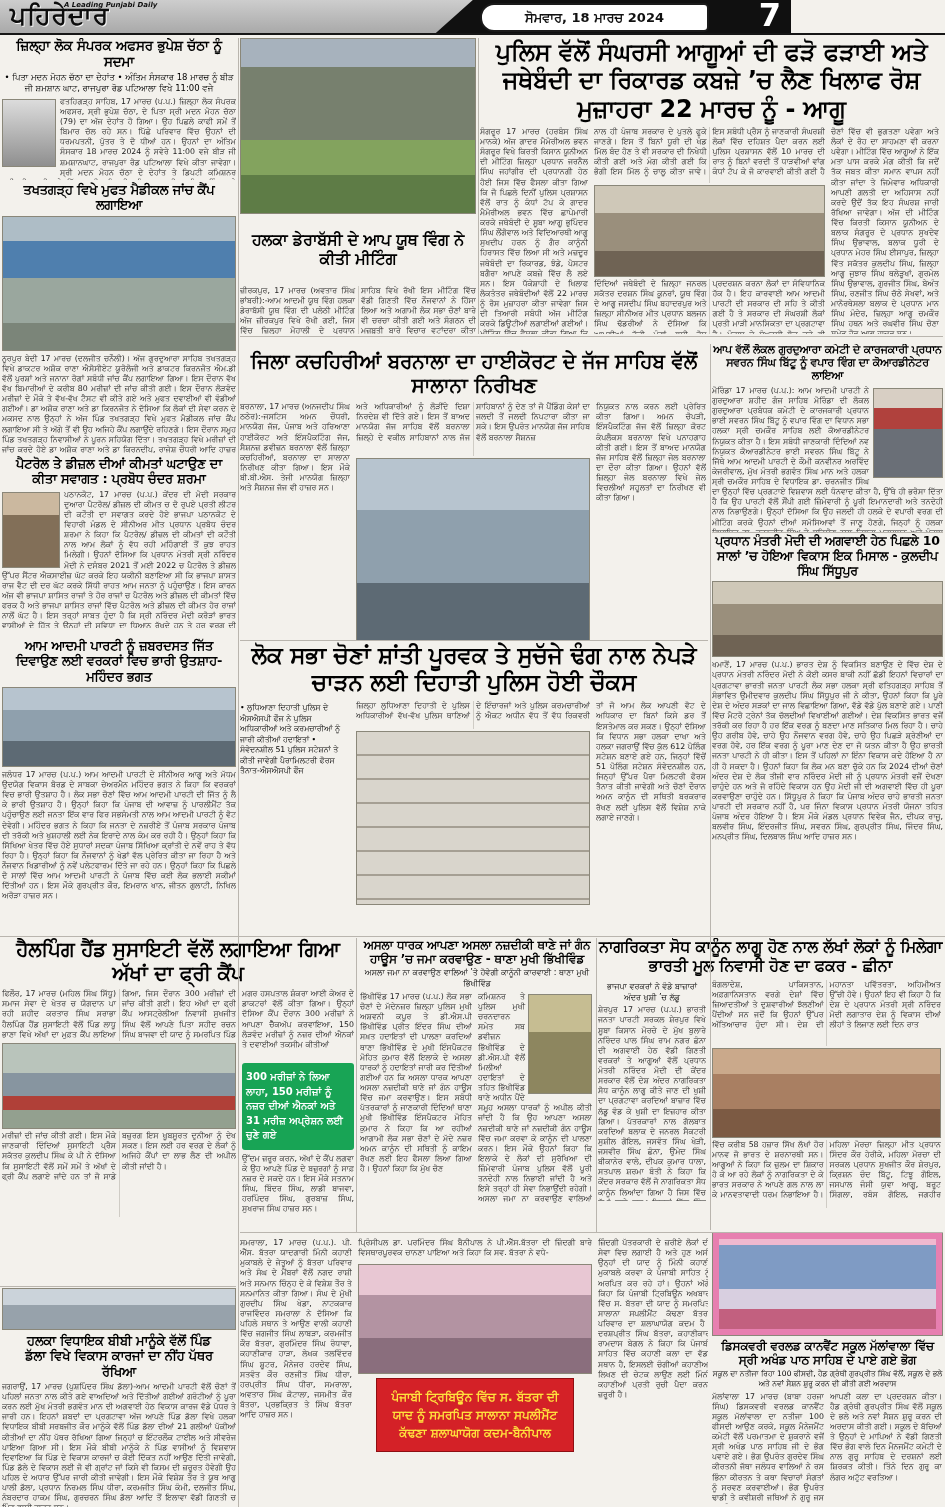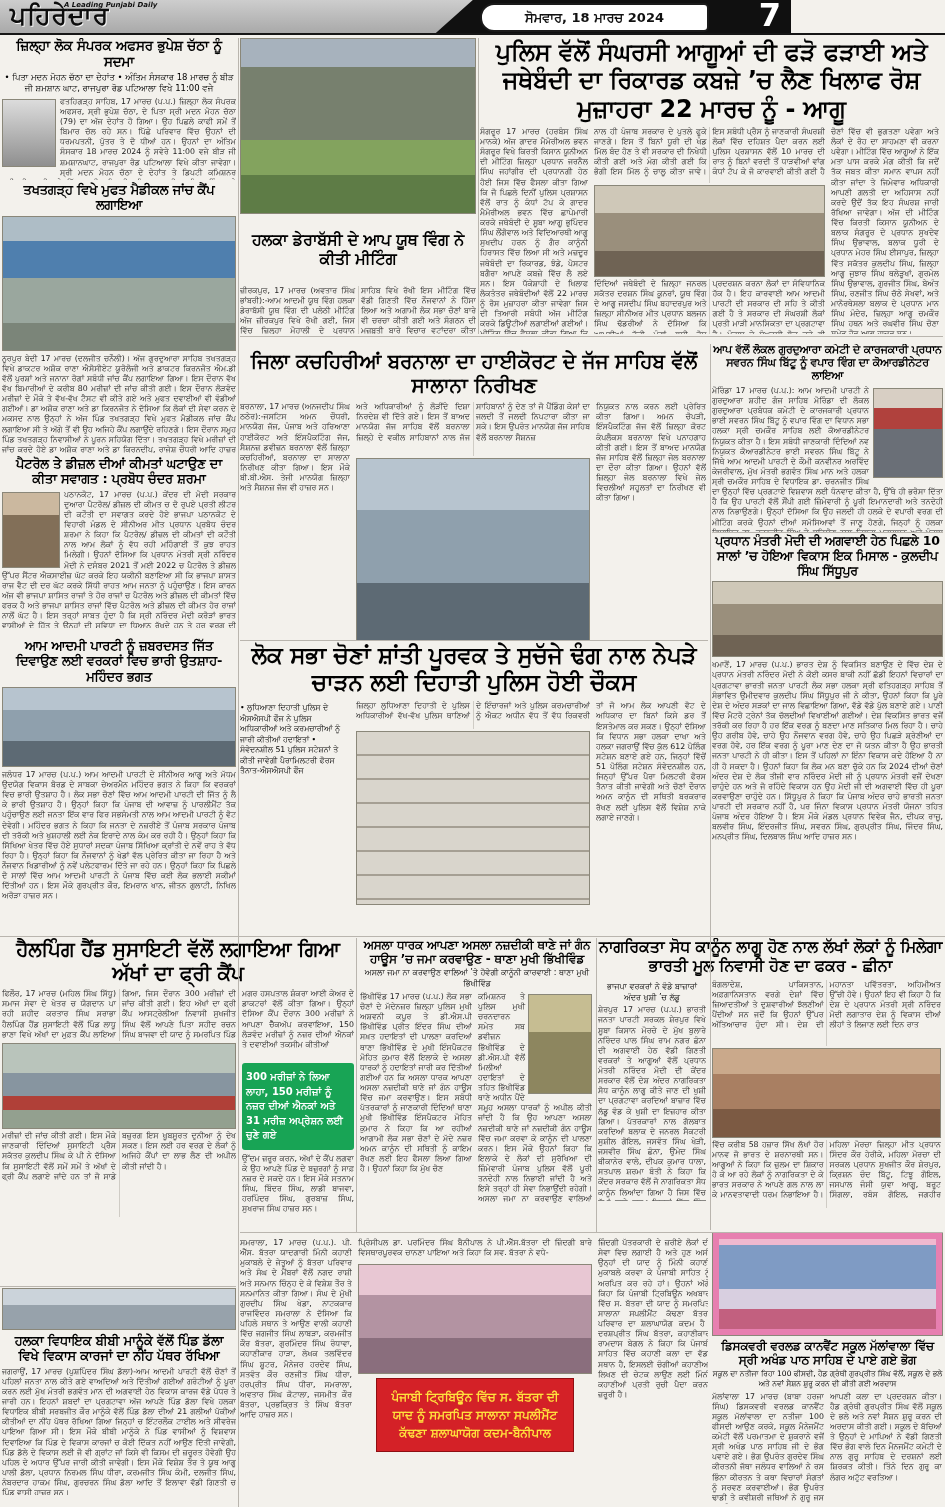--- a/index.html
+++ b/index.html
@@ -200,21 +200,21 @@
         <div class="body" style="height:24px">ਪ੍ਰਿੰਸੀਪਲ ਡਾ. ਪਰਮਿੰਦਰ ਸਿੰਘ ਬੈਨੀਪਾਲ ਨੇ ਪੀ.ਐੱਸ.ਬੱਤਰਾ ਦੀ ਜ਼ਿੰਦਗੀ ਬਾਰੇ ਵਿਸਥਾਰਪੂਰਵਕ ਚਾਨਣਾ ਪਾਇਆ ਅਤੇ ਕਿਹਾ ਕਿ ਸਵ. ਬੱਤਰਾ ਨੇ ਵਧੇ-</div>
         <div class="ph pPink" style="width:234px;height:110px;margin:2px 0"></div>
         <div class="redbox" style="margin:4px 18px 0 18px">ਪੰਜਾਬੀ ਟ੍ਰਿਬਿਊਨ ਵਿੱਚ ਸ. ਬੱਤਰਾ ਦੀ ਯਾਦ ਨੂੰ ਸਮਰਪਿਤ ਸਾਲਾਨਾ ਸਪਲੀਮੈਂਟ ਕੱਢਣਾ ਸ਼ਲਾਘਾਯੋਗ ਕਦਮ-ਬੈਨੀਪਾਲ</div>
       </div>
       <div class="body" style="flex:0 0 112px">ਜ਼ਿੰਦਗੀ ਪੱਤਰਕਾਰੀ ਦੇ ਜ਼ਰੀਏ ਲੋਕਾਂ ਦੀ ਸੇਵਾ ਵਿਚ ਲਗਾਈ ਹੈ ਅਤੇ ਹੁਣ ਅਸੀਂ ਉਨ੍ਹਾਂ ਦੀ ਯਾਦ ਨੂੰ ਮਿੰਨੀ ਕਹਾਣੀ ਮੁਕਾਬਲੇ ਕਰਵਾ ਕੇ ਪੰਜਾਬੀ ਸਾਹਿਤ ਨੂੰ ਅਰਪਿਤ ਕਰ ਰਹੇ ਹਾਂ। ਉਹਨਾਂ ਅੱਗੇ ਕਿਹਾ ਕਿ ਪੰਜਾਬੀ ਟ੍ਰਿਬਿਊਨ ਅਖਬਾਰ ਵਿੱਚ ਸ. ਬੱਤਰਾ ਦੀ ਯਾਦ ਨੂੰ ਸਮਰਪਿਤ ਸਾਲਾਨਾ ਸਪਲੀਮੈਂਟ ਕੱਢਣਾ ਬੱਤਰਾ ਪਰਿਵਾਰ ਦਾ ਸ਼ਲਾਘਾਯੋਗ ਕਦਮ ਹੈ। ਦਰਸ਼ਪ੍ਰੀਤ ਸਿੰਘ ਬੱਤਰਾ, ਕਹਾਣੀਕਾਰ ਰਾਮਦਾਸ ਬੇਗਲ ਨੇ ਕਿਹਾ ਕਿ ਪੰਜਾਬੀ ਸਾਹਿਤ ਵਿੱਚ ਕਹਾਣੀ ਕਲਾ ਦਾ ਵੱਡਾ ਸਥਾਨ ਹੈ, ਇਸਲਈ ਚੰਗੀਆਂ ਕਹਾਣੀਆਂ ਲਿਖਣ ਦੀ ਚੇਟਕ ਲਾਉਣ ਲਈ ਮਿੰਨੀ ਕਹਾਣੀਆਂ ਪ੍ਰਤੀ ਰੁਚੀ ਪੈਦਾ ਕਰਨਾ ਜ਼ਰੂਰੀ ਹੈ।</div>
     </div>
   </div>
 
   <div class="art" style="left:2px;top:1288px;width:234px;height:219px">
     <div class="ph pStrip" style="width:234px;height:42px"></div>
-    <div class="hl" style="font-size:13px;margin:3px 4px">ਹਲਕਾ ਵਿਧਾਇਕ ਬੀਬੀ ਮਾਨੂੰਕੇ ਵੱਲੋਂ ਪਿੰਡ ਡੱਲਾ ਵਿਖੇ ਵਿਕਾਸ ਕਾਰਜਾਂ ਦਾ ਨੀਂਹ ਪੱਥਰ ਰੱਖਿਆ</div>
+    <div class="hl" style="font-size:13px;margin:3px 16px">ਹਲਕਾ ਵਿਧਾਇਕ ਬੀਬੀ ਮਾਨੂੰਕੇ ਵੱਲੋਂ ਪਿੰਡ ਡੱਲਾ ਵਿਖੇ ਵਿਕਾਸ ਕਾਰਜਾਂ ਦਾ ਨੀਂਹ ਪੱਥਰ ਰੱਖਿਆ</div>
     <div class="body" style="height:128px">ਜਗਰਾਉਂ, 17 ਮਾਰਚ (ਪੁਸ਼ਪਿੰਦਰ ਸਿੰਘ ਡੱਲਾ)-ਆਮ ਆਦਮੀ ਪਾਰਟੀ ਵੱਲੋਂ ਚੋਣਾਂ ਤੋਂ ਪਹਿਲਾਂ ਜਨਤਾ ਨਾਲ ਕੀਤੇ ਗਏ ਵਾਅਦਿਆਂ ਅਤੇ ਦਿੱਤੀਆਂ ਗਈਆਂ ਗਰੰਟੀਆਂ ਨੂੰ ਪੂਰਾ ਕਰਨ ਲਈ ਮੁੱਖ ਮੰਤਰੀ ਭਗਵੰਤ ਮਾਨ ਦੀ ਅਗਵਾਈ ਹੇਠ ਵਿਕਾਸ ਕਾਰਜ ਵੱਡੇ ਪੱਧਰ ਤੇ ਜਾਰੀ ਹਨ। ਇਹਨਾਂ ਸ਼ਬਦਾਂ ਦਾ ਪ੍ਰਗਟਾਵਾ ਅੱਜ ਆਪਣੇ ਪਿੰਡ ਡੱਲਾ ਵਿਖੇ ਹਲਕਾ ਵਿਧਾਇਕ ਬੀਬੀ ਸਰਬਜੀਤ ਕੌਰ ਮਾਨੂੰਕੇ ਵੱਲੋਂ ਪਿੰਡ ਡੱਲਾ ਦੀਆਂ 21 ਗਲੀਆਂ ਪੱਕੀਆਂ ਕੀਤੀਆਂ ਦਾ ਨੀਂਹ ਪੱਥਰ ਰੱਖਿਆ ਗਿਆ ਜਿਨ੍ਹਾਂ ਚ ਇੰਟਰਲੌਕ ਟਾਈਲ ਅਤੇ ਸੀਵਰੇਜ ਪਾਇਆ ਗਿਆ ਸੀ। ਇਸ ਮੌਕੇ ਬੀਬੀ ਮਾਨੂੰਕੇ ਨੇ ਪਿੰਡ ਵਾਸੀਆਂ ਨੂੰ ਵਿਸ਼ਵਾਸ ਦਿਵਾਇਆ ਕਿ ਪਿੰਡ ਦੇ ਵਿਕਾਸ ਕਾਰਜਾਂ ਚ ਕੋਈ ਦਿੱਕਤ ਨਹੀਂ ਆਉਣ ਦਿੱਤੀ ਜਾਵੇਗੀ, ਪਿੰਡ ਡੱਲੇ ਦੇ ਵਿਕਾਸ ਲਈ ਜੋ ਵੀ ਗ੍ਰਾਂਟ ਜਾਂ ਕਿਸੇ ਵੀ ਕਿਸਮ ਦੀ ਜ਼ਰੂਰਤ ਹੋਵੇਗੀ ਉਹ ਪਹਿਲ ਦੇ ਅਧਾਰ ਉੱਪਰ ਜਾਰੀ ਕੀਤੀ ਜਾਵੇਗੀ। ਇਸ ਮੌਕੇ ਵਿਸ਼ੇਸ਼ ਤੌਰ ਤੇ ਯੂਥ ਆਗੂ ਪਾਲੀ ਡੱਲਾ, ਪ੍ਰਧਾਨ ਨਿਰਮਲ ਸਿੰਘ ਧੀਰਾ, ਕਰਮਜੀਤ ਸਿੰਘ ਕੰਮੀ, ਦਲਜੀਤ ਸਿੰਘ, ਨੰਬਰਦਾਰ ਹਾਕਮ ਸਿੰਘ, ਗੁਰਚਰਨ ਸਿੰਘ ਡੱਲਾ ਆਦਿ ਤੋਂ ਇਲਾਵਾ ਵੱਡੀ ਗਿਣਤੀ ਚ ਪਿੰਡ ਵਾਸੀ ਹਾਜ਼ਰ ਸਨ।</div>
   </div>
 
   <div class="art" style="left:712px;top:1232px;width:231px;height:275px">
     <div class="ph pStage" style="width:231px;height:104px"></div>
     <div class="hl" style="font-size:12px;margin:3px 0 1px 0">ਡਿਸਕਵਰੀ ਵਰਲਡ ਕਾਨਵੈਂਟ ਸਕੂਲ ਮੱਲਾਂਵਾਲਾ ਵਿੱਚ ਸ੍ਰੀ ਅਖੰਡ ਪਾਠ ਸਾਹਿਬ ਦੇ ਪਾਏ ਗਏ ਭੋਗ</div>
     <div class="deck" style="font-size:7.5px">ਸਕੂਲ ਦਾ ਨਤੀਜਾ ਰਿਹਾ 100 ਫੀਸਦੀ, ਹੈਡ ਗ੍ਰੰਥੀ ਗੁਰਪ੍ਰੀਤ ਸਿੰਘ ਵੱਲੋਂ, ਸਕੂਲ ਦੇ ਭਲੇ ਅਤੇ ਨਵਾਂ ਸੈਸ਼ਨ ਸ਼ੁਰੂ ਕਰਨ ਦੀ ਕੀਤੀ ਗਈ ਅਰਦਾਸ</div>
     <div class="row" style="height:112px">
       <div class="body" style="flex:0 0 112px">ਮੱਲਾਂਵਾਲਾ 17 ਮਾਰਚ (ਬਾਬਾ ਹਰਜਾ ਸਿੰਘ) ਡਿਸਕਵਰੀ ਵਰਲਡ ਕਾਨਵੈਂਟ ਸਕੂਲ ਮੱਲਾਂਵਾਲਾ ਦਾ ਨਤੀਜਾ 100 ਫੀਸਦੀ ਆਉਣ ਕਰਕੇ, ਸਕੂਲ ਮੈਨੇਜਮੈਂਟ ਕਮੇਟੀ ਵੱਲੋਂ ਪਰਮਾਤਮਾ ਦੇ ਸ਼ੁਕਰਾਨੇ ਵਜੋਂ ਸ੍ਰੀ ਅਖੰਡ ਪਾਠ ਸਾਹਿਬ ਜੀ ਦੇ ਭੋਗ ਪਵਾਏ ਗਏ। ਭੋਗ ਉਪਰੰਤ ਗੁਰਦੇਵ ਸਿੰਘ ਕੀਰਤਨੀ ਜੱਥਾ ਜਲੰਧਰ ਵਾਲਿਆਂ ਨੇ ਰਸ ਭਿੰਨਾ ਕੀਰਤਨ ਤੇ ਕਥਾ ਵਿਚਾਰਾਂ ਸੰਗਤਾਂ ਨੂੰ ਸਰਵਣ ਕਰਵਾਈਆਂ। ਭੋਗ ਉਪਰੰਤ ਢਾਡੀ ਤੇ ਕਵੀਸ਼ਰੀ ਜਥਿਆਂ ਨੇ ਗੁਰੂ ਜਸ ਸੁਣਾਇਆ।</div>
       <div class="body" style="flex:0 0 112px">ਆਪਣੀ ਕਲਾ ਦਾ ਪ੍ਰਦਰਸ਼ਨ ਕੀਤਾ। ਹੈਡ ਗ੍ਰੰਥੀ ਗੁਰਪ੍ਰੀਤ ਸਿੰਘ ਵੱਲੋਂ ਸਕੂਲ ਦੇ ਭਲੇ ਅਤੇ ਨਵਾਂ ਸੈਸ਼ਨ ਸ਼ੁਰੂ ਕਰਨ ਦੀ ਅਰਦਾਸ ਕੀਤੀ ਗਈ। ਸਕੂਲ ਦੇ ਬੱਚਿਆਂ ਤੇ ਉਨ੍ਹਾਂ ਦੇ ਮਾਪਿਆਂ ਨੇ ਵੱਡੀ ਗਿਣਤੀ ਵਿੱਚ ਭੋਗ ਵਾਲੇ ਦਿਨ ਮੈਨਜਮੈਂਟ ਕਮੇਟੀ ਦੇ ਨਾਲ ਗੁਰੂ ਸਾਹਿਬ ਦੇ ਦਰਸ਼ਨਾਂ ਲਈ ਸ਼ਿਰਕਤ ਕੀਤੀ। ਤਿੰਨੇ ਦਿਨ ਗੁਰੂ ਕਾ ਲੰਗਰ ਅਟੁੱਟ ਵਰਤਿਆ।</div>

